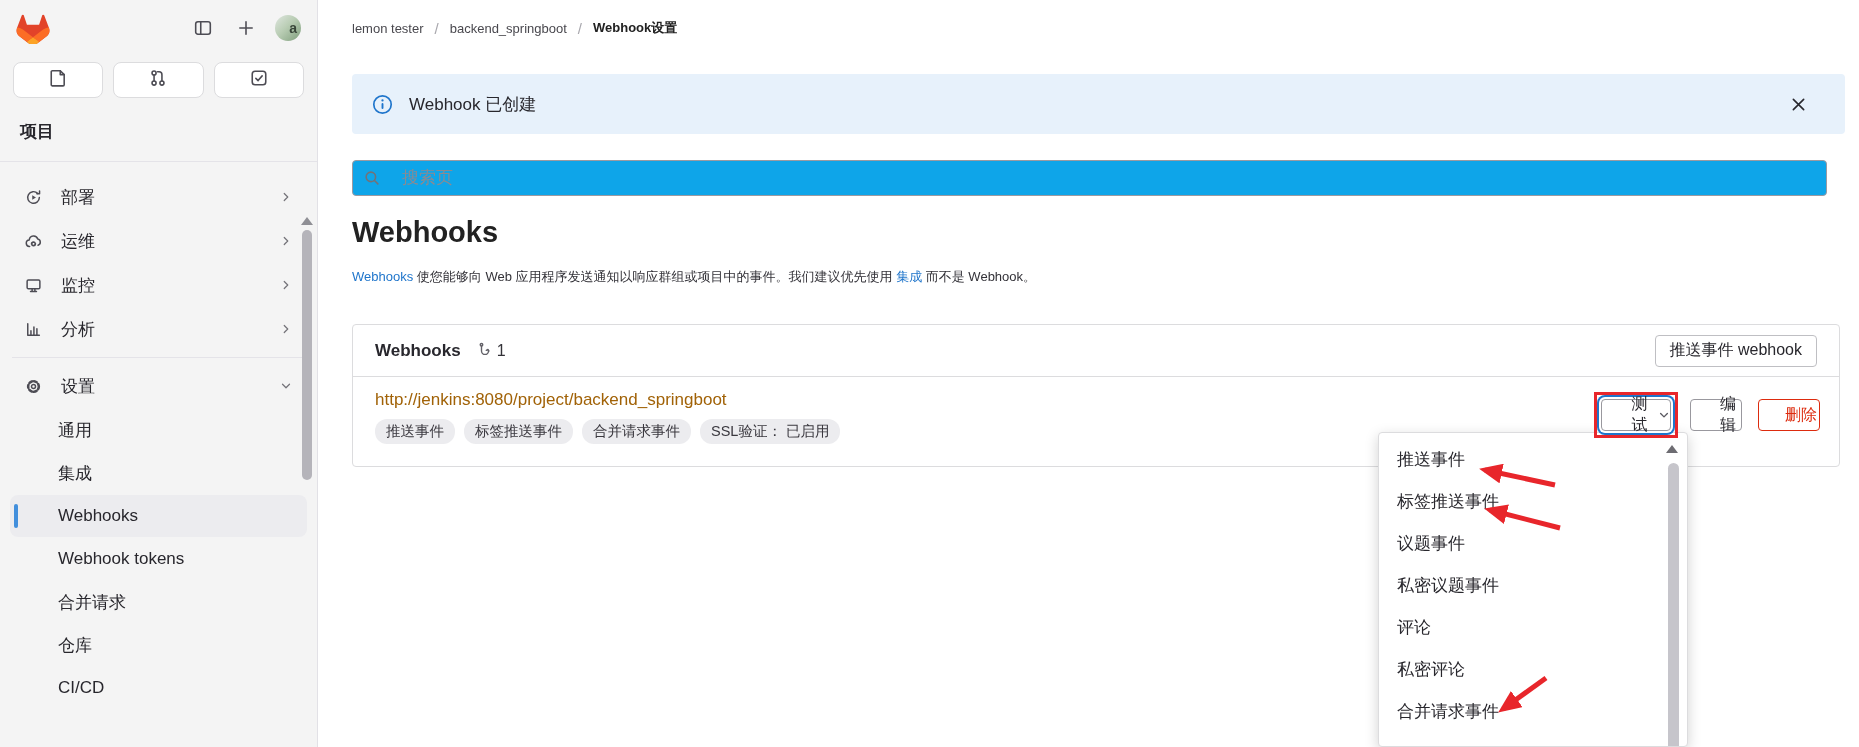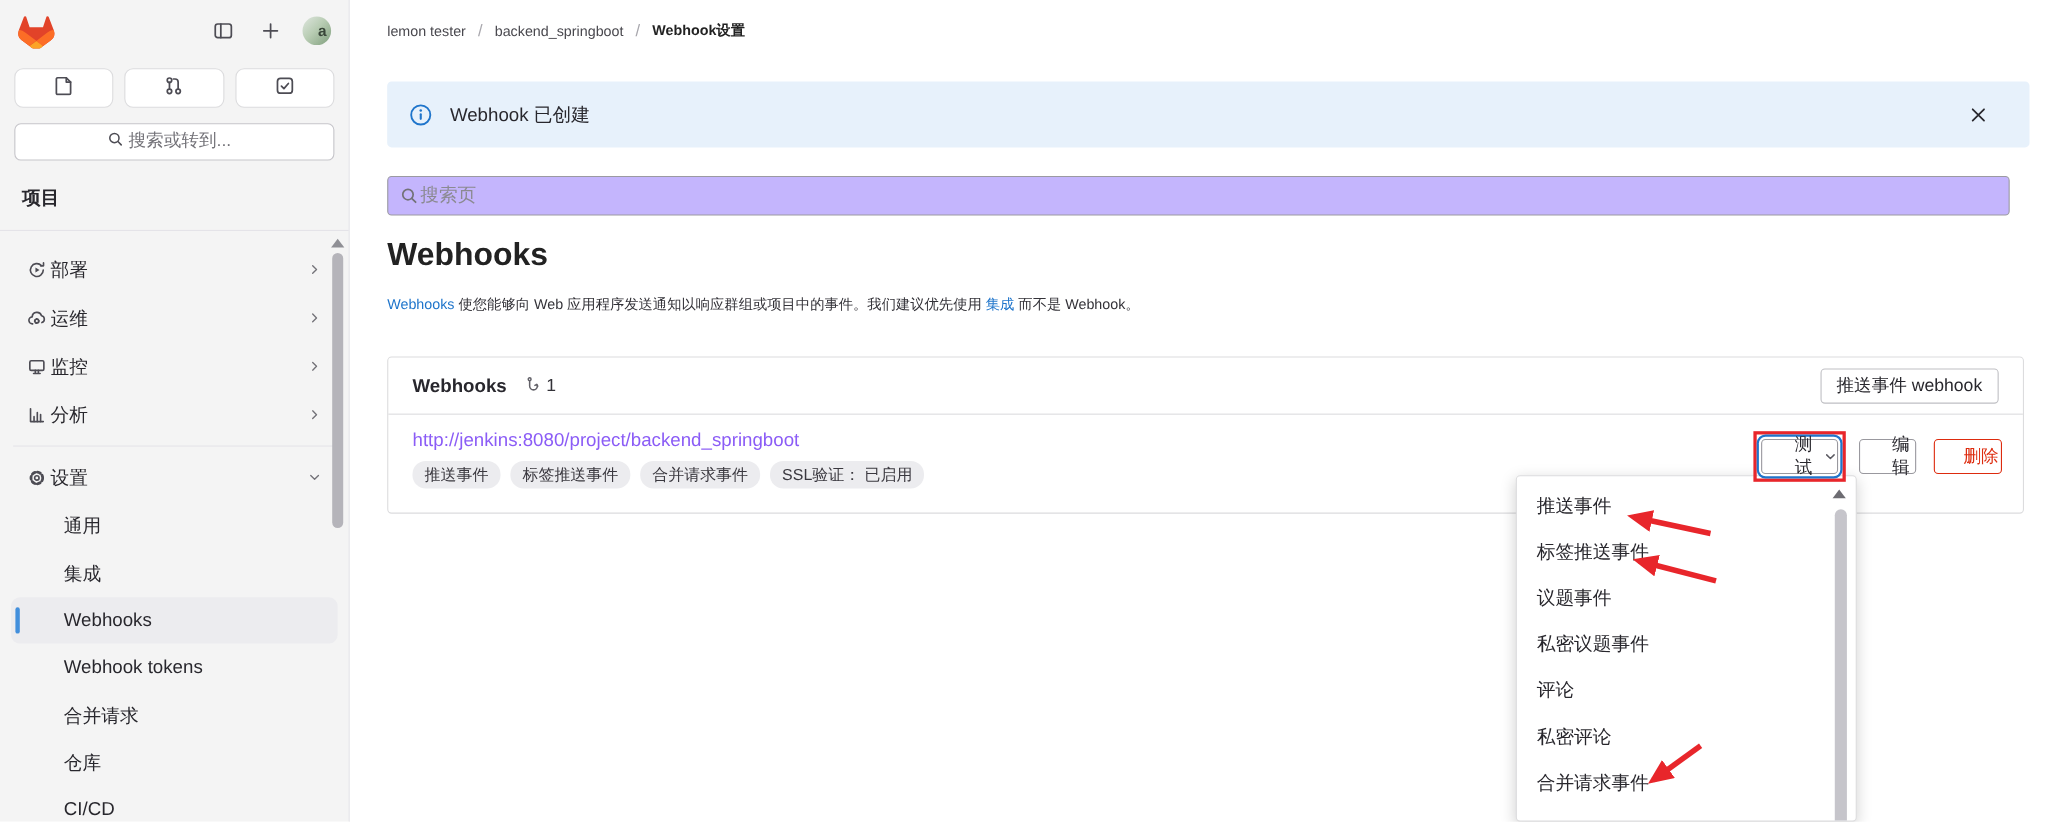--- a/index.html
+++ b/index.html
@@ -40,21 +40,21 @@
   .sb-search input::placeholder { color:#737278; }
   .sb-search .mag { position:absolute; left:50%; top:50%; transform:translate(-62px,-50%); }
   .sb-search input { padding-left:10px; }
   .sb-section { margin-top:22px; padding:0 0 18px 20px; font-size:17px; font-weight:700; color:#28272d; border-bottom:1px solid #e4e3e8; }
   .sb-nav { margin-top:13px; }
   .nav-item {
     height:44px; margin:0 10px; padding:0 6px 0 10px; border-radius:8px;
     display:flex; align-items:center; cursor:pointer;
   }
   .nav-ico { width:26px; display:flex; justify-content:center; }
-  .nav-label { font-size:17px; color:#28272d; }
+  .nav-label { margin-left:15px; font-size:17px; color:#28272d; }
   .nav-chev { margin-left:auto; margin-right:8px; display:flex; }
   .sb-divider { height:1px; background:#e4e3e8; margin:6px 12px; }
   .subnav-item {
     height:42px; margin:1px 10px; padding-left:48px; border-radius:8px;
     display:flex; align-items:center; font-size:17px; color:#28272d; cursor:pointer; position:relative;
   }
   .subnav-item.active { background:#ececef; }
   .subnav-item.active::before {
     content:""; position:absolute; left:4px; top:9px; width:4px; height:24px;
     border-radius:3px; background:#428fdc;
@@ -76,21 +76,21 @@
   .crumb.current { font-weight:700; color:#222; cursor:default; }
   .alert {
     position:absolute; left:34px; top:74px; width:1493px; height:60px;
     background:#e7f1fb; border-radius:4px; display:flex; align-items:center; padding:0 20px;
   }
   .alert-msg { margin-left:16px; font-size:17px; color:#28272d; }
   .alert-close { margin-left:auto; margin-right:12px; width:30px; height:30px; display:flex; align-items:center; justify-content:center; cursor:pointer; border-radius:4px; }
   .page-search { position:absolute; left:34px; top:160px; width:1475px; height:36px; }
   .page-search input {
     width:100%; height:100%; border:1px solid #9b9aa1; border-radius:4px;
-    padding:0 12px 0 29px; font-size:17px; color:#28272d; outline:none; background:#c4b5fd;
+    padding:0 12px 0 49px; font-size:17px; color:#28272d; outline:none; background:#0ea5e9;
     font-family:inherit;
   }
   .page-search input::placeholder { color:#8b8a91; }
   .page-search .mag { position:absolute; left:11px; top:9px; }
   .page-title { position:absolute; left:34px; top:216px; font-size:29px; font-weight:700; color:#222; }
   .page-desc { position:absolute; left:34px; top:268px; font-size:13px; color:#333238; }
   .lnk { color:#1f75cb; cursor:pointer; }
   
   .card {
     position:absolute; left:34px; top:324px; width:1488px; height:143px;
@@ -101,21 +101,21 @@
   }
   .card-title { font-size:17px; font-weight:700; }
   .card-hook-ico { margin-left:12px; display:flex; }
   .card-count { margin-left:7px; font-size:16px; color:#333238; }
   .add-btn {
     margin-left:auto; height:32px; padding:0 14px; background:#fff;
     border:1px solid #bfbfc3; border-radius:4px; font-size:16px; color:#28272d; cursor:pointer;
     font-family:inherit;
   }
   .card-body { padding:13px 22px; }
-  .hook-url { font-size:17px; color:#8b5cf6; }
+  .hook-url { font-size:17px; color:#a16207; }
   .hook-badges { margin-top:9px; display:flex; gap:9px; }
   .badge {
     background:#ececef; color:#3a383f; border-radius:12px; padding:3px 11px;
     font-size:14.5px; white-space:nowrap;
   }
   
   .btn {
     height:32px; background:#fff; border:1px solid #99989e; border-radius:4px;
     font-size:16px; color:#28272d; cursor:pointer; display:flex; align-items:center; justify-content:center;
     font-family:inherit;
@@ -203,29 +203,20 @@
     <div class="sb-shortcut">
       <span>
         <svg width="18" height="18" viewBox="0 0 16 16" class="ic">
             <rect x="2" y="2" width="12" height="12" rx="2.5"></rect>
             <path d="M5.2 8.3l2 2 3.6-4.2"></path>
           </svg>
       </span>
     </div>
   </div>
 
-  <div class="sb-search">
-    <span class="mag">
-      <svg width="16" height="16" viewBox="0 0 16 16" class="ic">
-          <circle cx="7" cy="7" r="4.2"></circle>
-          <path d="M10.2 10.2l3 3"></path>
-        </svg>
-    </span>
-    <input type="text" placeholder="搜索或转到..." style="">
-  </div>
 
   <div class="sb-section">项目</div>
 
   <nav class="sb-nav">
     <div class="nav-item">
       <span class="nav-ico">
         <svg width="17" height="17" viewBox="0 0 16 16" class="ic">
             <path d="M13.5 8a5.5 5.5 0 1 1-1.6-3.9"></path>
             <path d="M13.7 1.9v2.5h-2.5"></path>
             <path d="M6.8 5.9v4.2L10.3 8z" fill="#4d4c54" stroke="none"></path>

